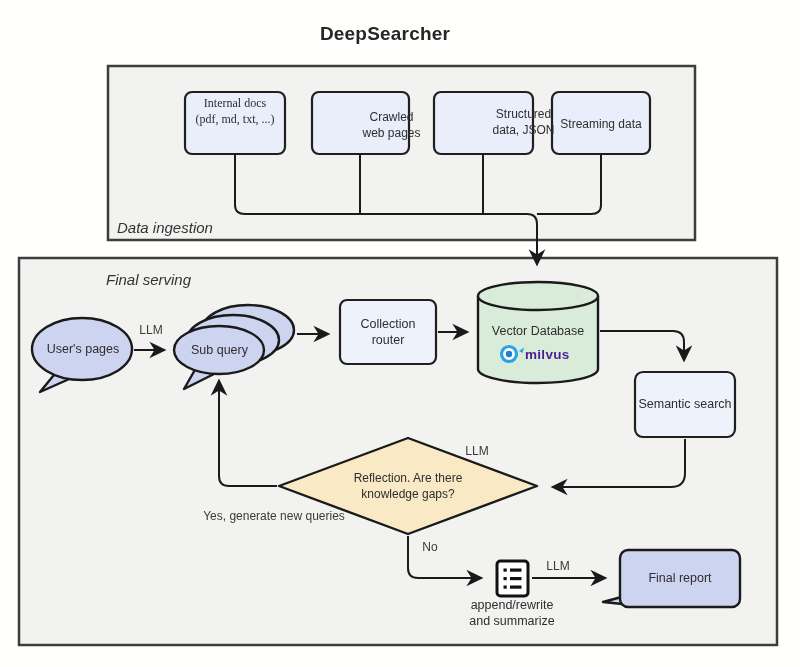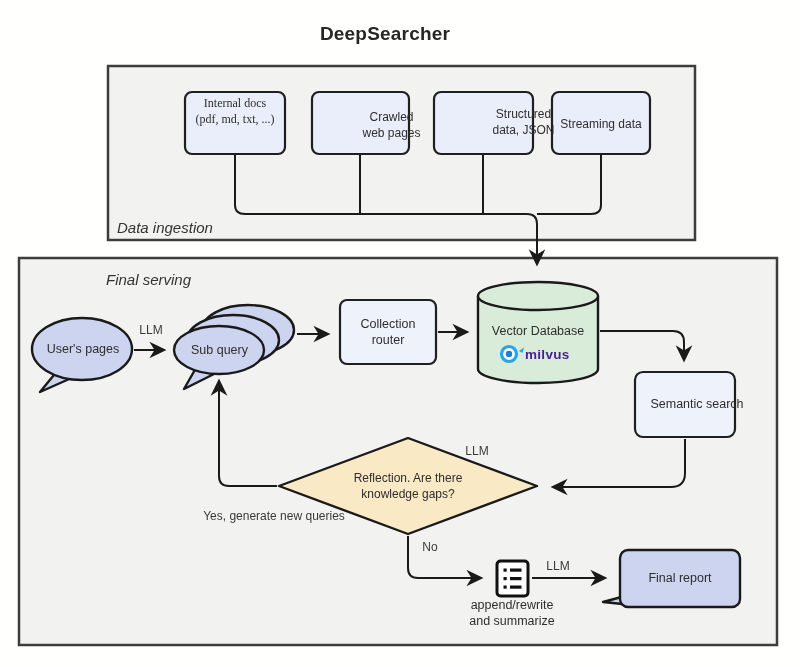--- a/index.html
+++ b/index.html
@@ -113,21 +113,21 @@
 
   <div class="lbl flexc" style="left:37px;top:323px;width:92px;height:52px;">User's pages</div>
   <div class="lbl edge-lbl" style="left:135px;top:323px;width:32px;">LLM</div>
   <div class="lbl flexc" style="left:177px;top:329px;width:85px;height:42px;">Sub query</div>
   <div class="lbl flexc" style="left:340px;top:300px;width:96px;height:64px;">Collection
 router</div>
 
   <div class="lbl" style="left:478px;top:323px;width:120px;">Vector Database</div>
   <div class="lbl milvus-text" style="left:525px;top:346px;width:60px;">milvus</div>
 
-  <div class="lbl flexc" style="left:635px;top:372px;width:100px;height:65px;padding-left:12px;">Semantic search</div>
+  <div class="lbl flexc" style="left:635px;top:372px;width:100px;height:65px;">Semantic search</div>
 
   <div class="lbl edge-lbl" style="left:460px;top:444px;width:34px;">LLM</div>
   <div class="lbl edge-lbl" style="left:196px;top:509px;width:156px;">Yes, generate new queries</div>
   <div class="lbl" style="left:330px;top:471px;width:156px;font-size:12px;">Reflection. Are there
 knowledge gaps?</div>
   <div class="lbl edge-lbl" style="left:415px;top:540px;width:30px;">No</div>
 
   <div class="lbl edge-lbl" style="left:541px;top:559px;width:34px;">LLM</div>
   <div class="lbl" style="left:452px;top:597px;width:120px;font-size:12.5px;">append/rewrite
 and summarize</div>

